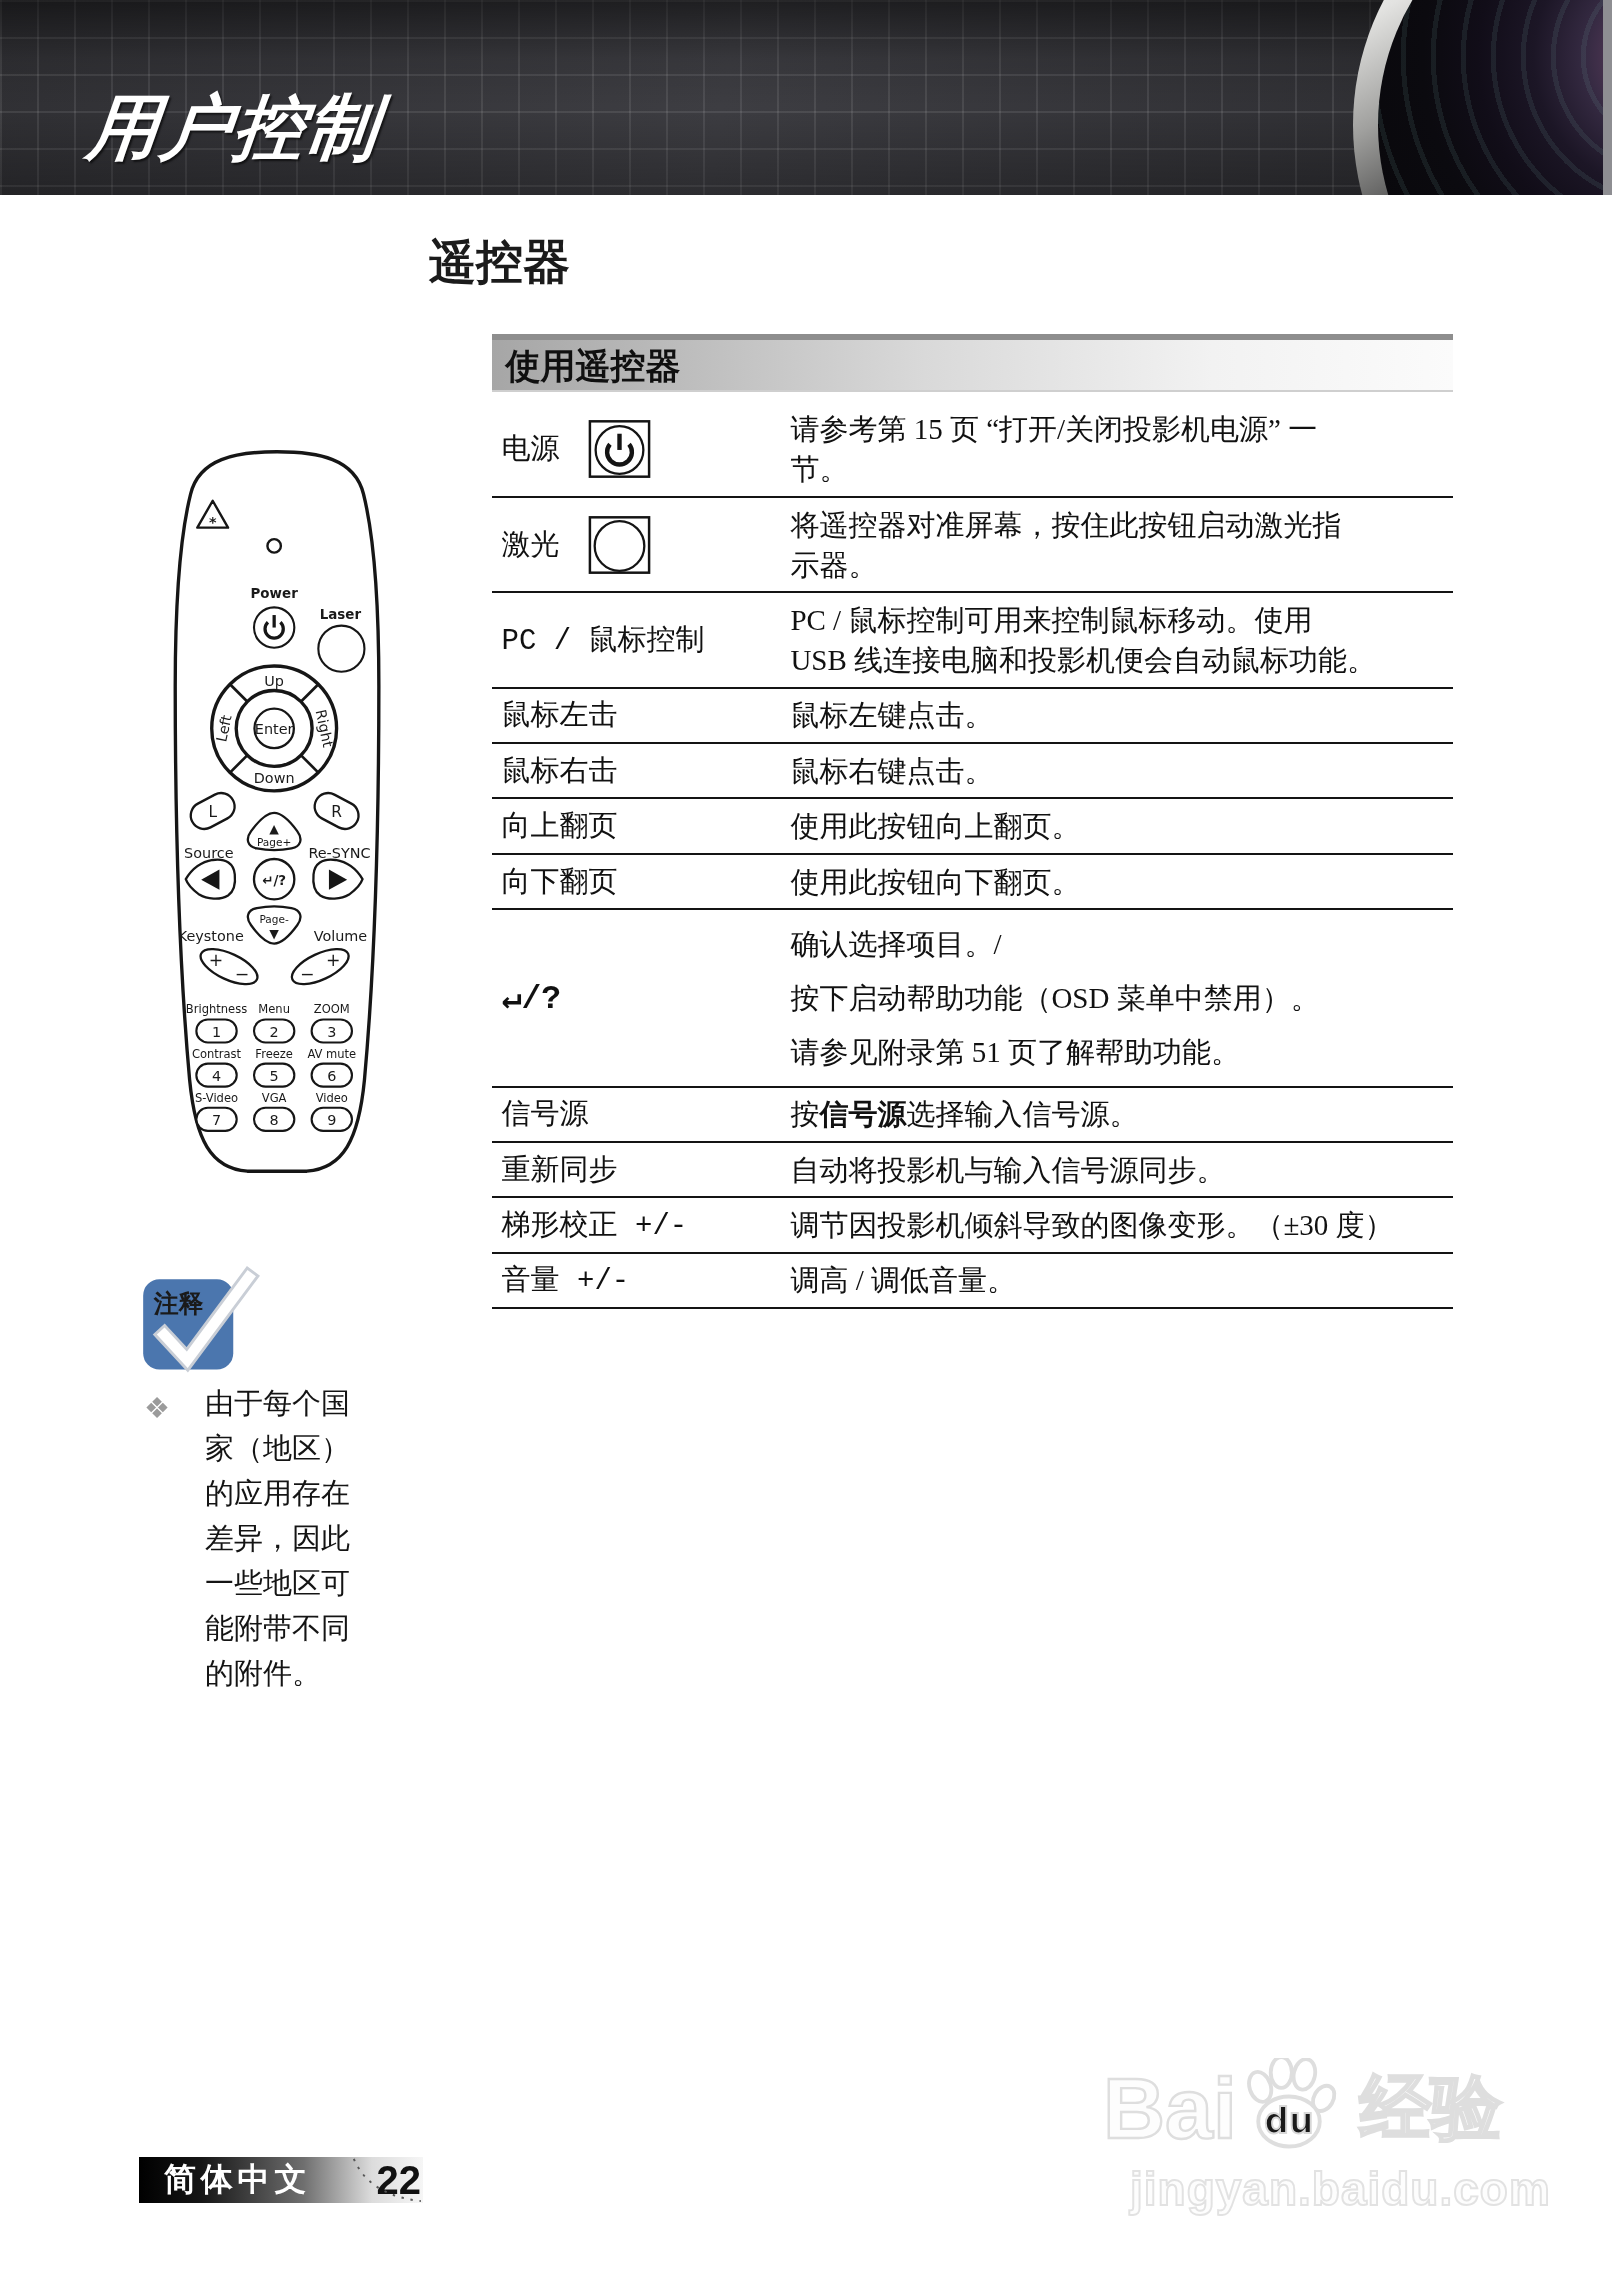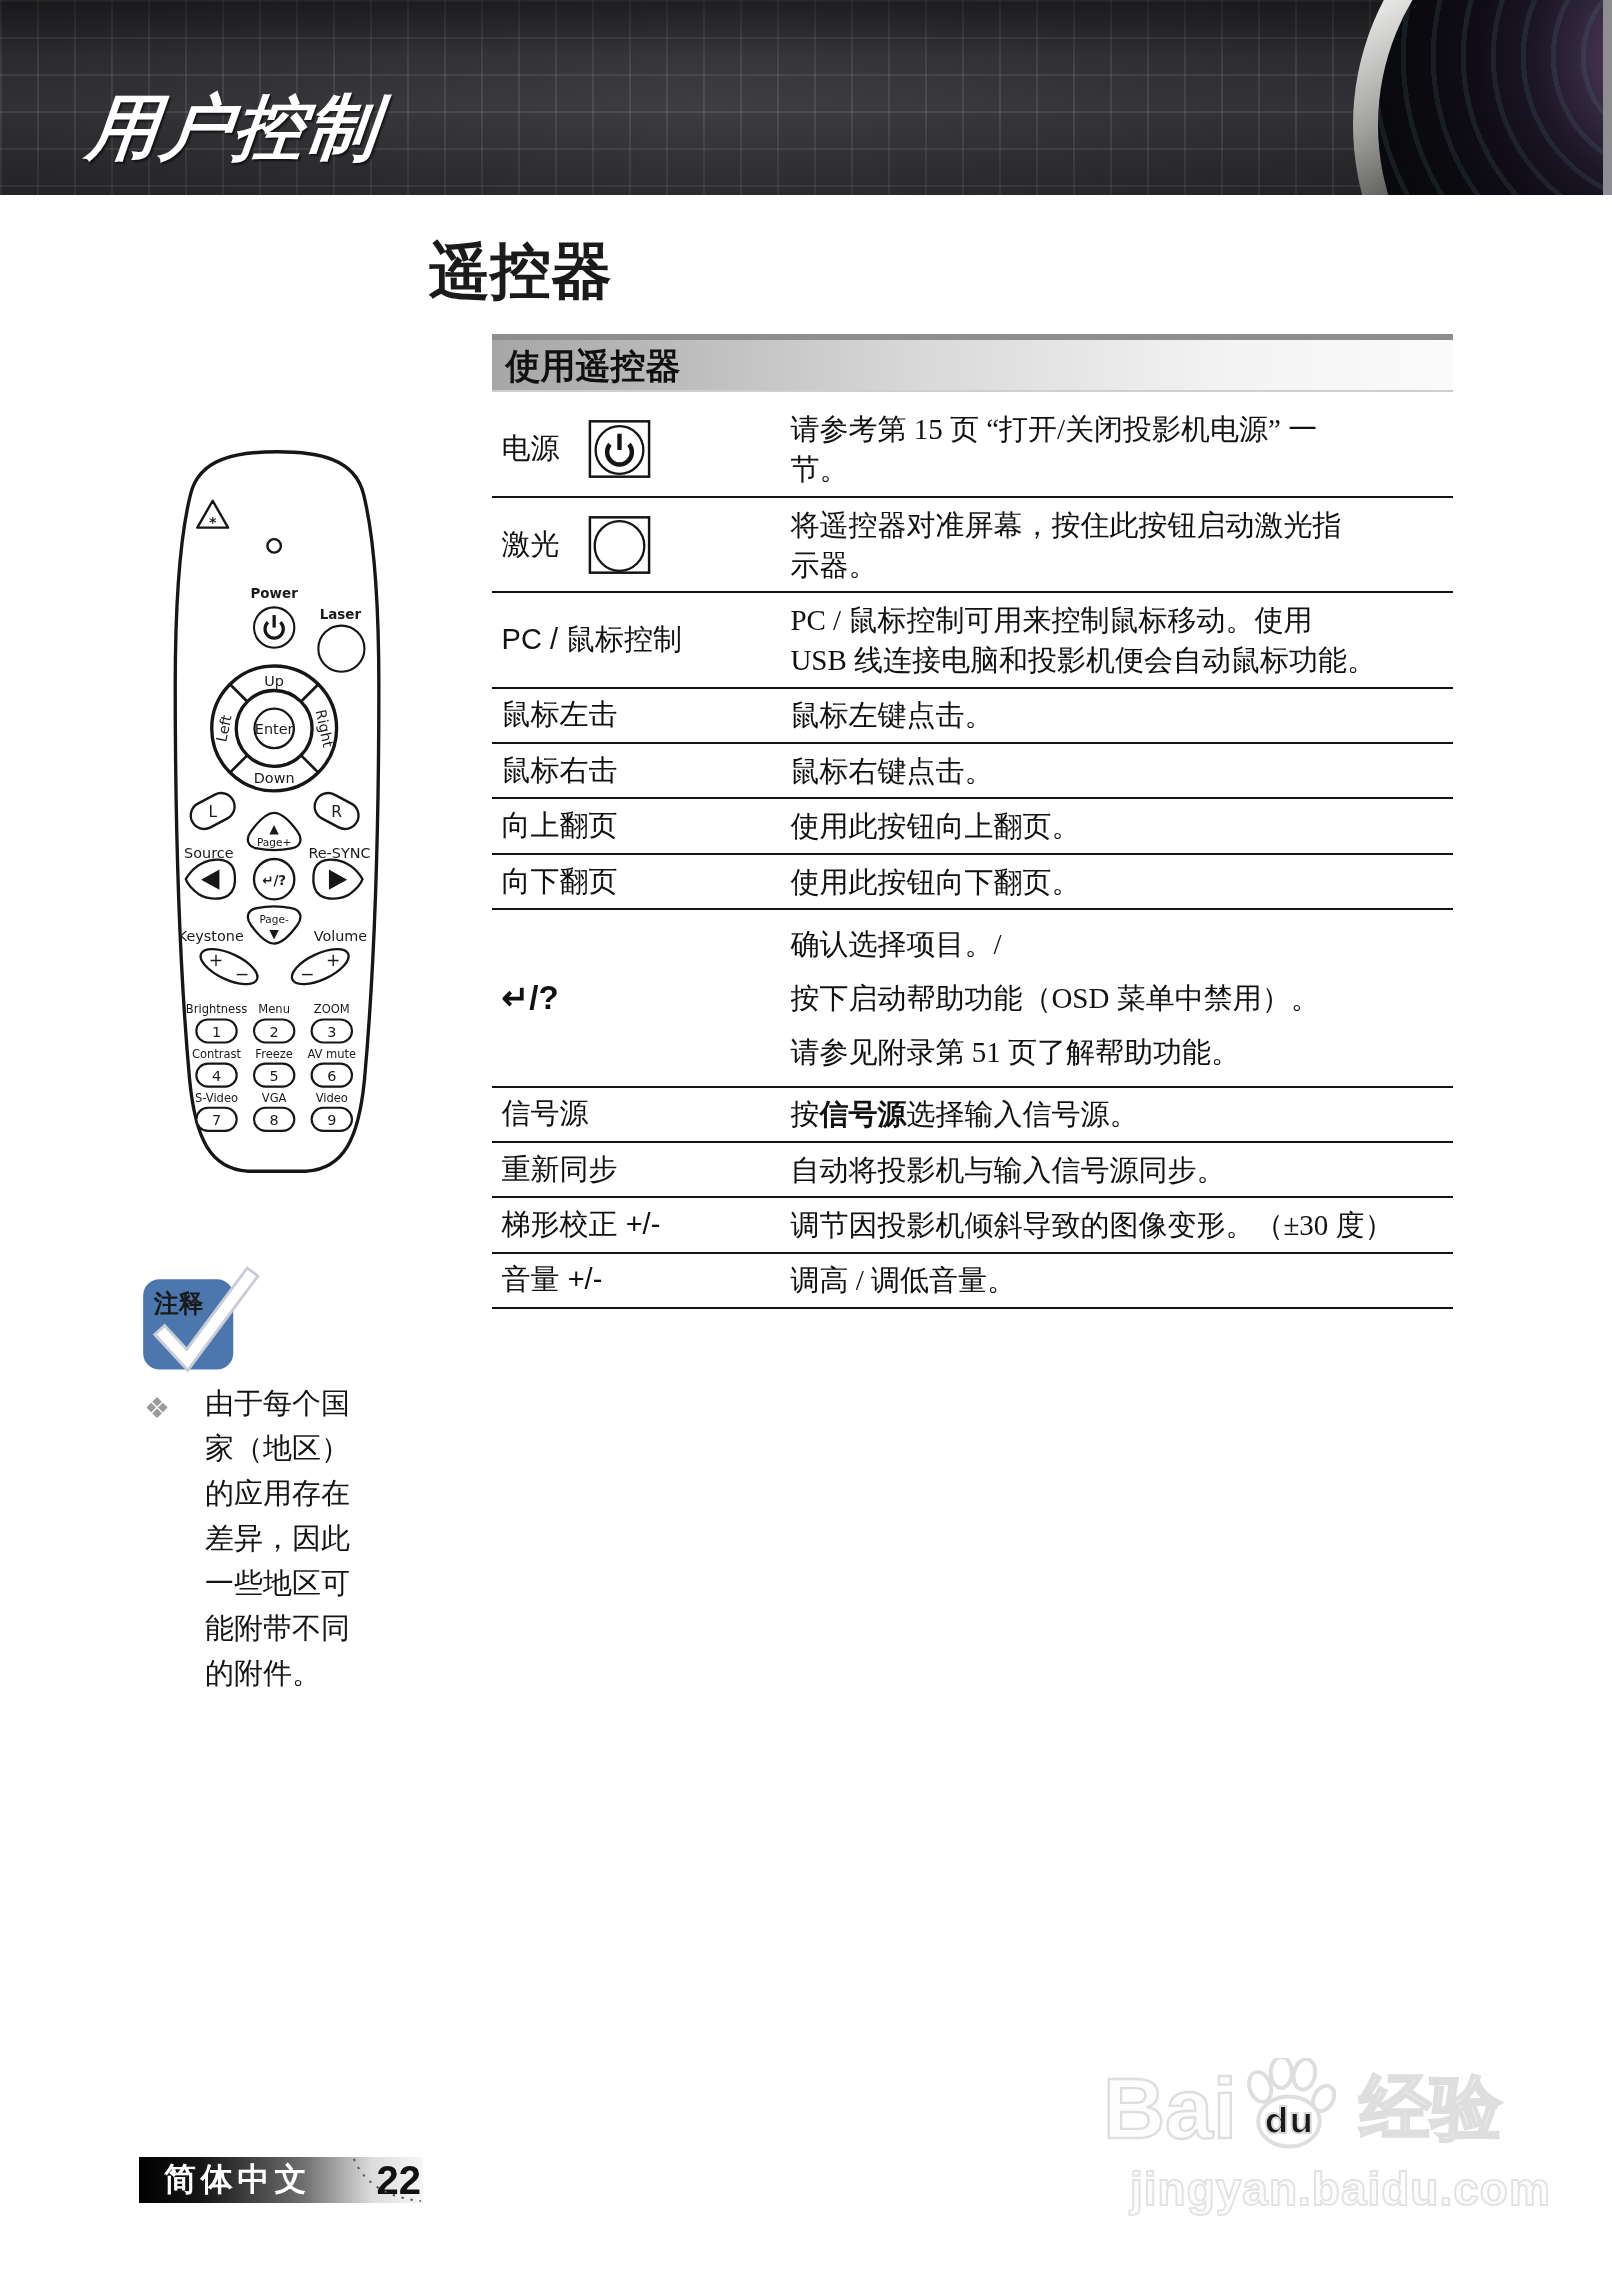--- a/index.html
+++ b/index.html
@@ -19,33 +19,33 @@
   .lens-wrap{position:absolute;top:0;right:0;width:300px;height:195px;overflow:hidden;}
   .lens-ring{position:absolute;width:538px;height:538px;border-radius:50%;right:-279px;top:-144px;
     background:linear-gradient(150deg,#fbfbfa 6%,#e3e3e1 20%,#a0a09e 33%,#3c3c3c 48%,#0b0b0b 64%);}
   .lens-glass{position:absolute;inset:25px;border-radius:50%;
     background:radial-gradient(circle at 60% 36%, #8a5f7d 0%, #5c3c5c 9%, #352a42 20%, #1c1626 32%, #110d18 45%, #0b0a0f 58%, #070608 100%);}
   .lens-rings{position:absolute;inset:25px;border-radius:50%;
     background:repeating-radial-gradient(circle at 60% 36%, transparent 0 25px, rgba(110,160,155,.13) 25px 30px);}
   .edge-strip{position:absolute;top:0;right:0;width:8.6px;height:195px;background:#8e8e92;}
 
   
-  .section-title{position:absolute;left:429px;top:231px;font-size:61px;font-weight:bold;color:#1b1b1b;}
+  .section-title{position:absolute;left:429px;top:231px;font-size:47px;font-weight:bold;color:#1b1b1b;}
 
   
   .usage-table{position:absolute;left:492px;top:334px;width:961px;}
   .table-bar{height:50px;border-top:6.7px solid #8e8e8e;
     background:linear-gradient(to right,#a6a6a6 0%,#d9d9d9 45%,#f2f2f2 75%,#fbfbfb 100%);
     border-bottom:2.9px solid #cfcfcf;display:flex;align-items:flex-end;}
   .table-bar span{font-size:35px;font-weight:bold;color:#101010;padding-left:13.4px;}
   .rows{margin-top:10.6px;}
   .row{display:flex;align-items:center;border-bottom:2.9px solid #141414;padding:6.7px 0;}
   .row:last-child{border-bottom:2.9px solid #141414;}
   .cell-label{width:285px;flex:none;display:flex;align-items:center;gap:28px;padding-left:9.6px;
-    font-size:29px;color:#111;}
+    font-size:29px;color:#111;font-family:Liberation Mono, monospace;}
   .cell-desc{flex:1;padding-left:3.8px;font-size:29px;line-height:40px;white-space:pre-line;
     font-family:"Liberation Serif",serif;color:#111;}
   .row.tall .cell-desc{line-height:54px;}
   .enter-label{font-size:33px;font-weight:bold;}
   .bold-inline{font-weight:bold;font-family:"Liberation Sans",sans-serif;}
   .btn-icon{flex:none;}
 
   
   svg text{font-family:"DejaVu Sans",sans-serif;fill:#1a1a1a;}
   .remote-svg{position:absolute;left:151px;top:446px;}

